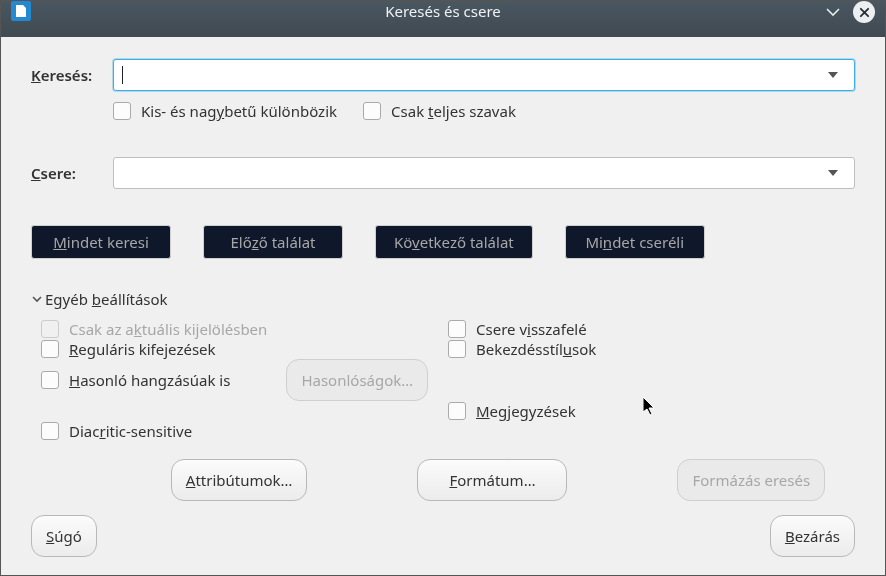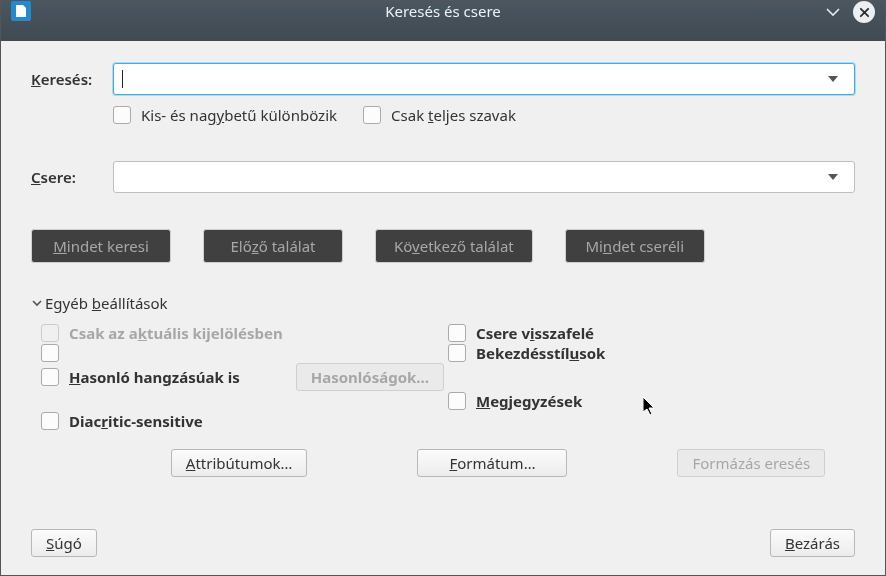--- a/index.html
+++ b/index.html
@@ -157,21 +157,21 @@
     display: flex;
     align-items: center;
     justify-content: center;
     font-size: 15px;
     color: #333;
     cursor: pointer;
     min-width: 140px;
   }
   .btn.disabled {
     color: #a7a7a7;
-    background: #404040;
+    background: #0f172a;
     border-color: #cfcfcf;
     cursor: default;
   }
   .section-head {
     display: flex;
     align-items: center;
     gap: 2px;
     margin-top: 30px;
     font-size: 15px;
     cursor: pointer;
@@ -179,29 +179,28 @@
   .section-head .tri {
     width: 12px;
     height: 12px;
     color: #555;
   }
   .opts {
     display: grid;
     grid-template-columns: 1fr 1fr;
     margin-top: 10px;
     padding-left: 10px;
-    font-weight: bold;
   }
   .opts .check { margin-left: 0; }
   .opts .with-btn { display:flex; align-items:center; gap:56px;}
   .small-btn {
-    height: 28px;
+    height: 42px;
     padding: 0 14px;
     border: 1px solid #b8b8b8;
-    border-radius: 3px;
+    border-radius: 13px;
     background: linear-gradient(to bottom, #fbfbfb, #ececec);
     font-size: 15px;
     cursor: pointer;
     display:flex; align-items:center; justify-content:center;
   }
   .small-btn.disabled { color:#a7a7a7; background:#eaeaea; border-color:#cfcfcf; cursor:default; }
   .attr-row {
     display:flex;
     justify-content: center;
     gap: 110px;
@@ -310,20 +309,21 @@
         <span class="box"></span>
         <span><span>Csak az a</span><span class="u">k</span><span>tuális kijelölésben</span></span>
       </label>
       <label class="check">
         <span class="box"></span>
         <span><span>Csere v</span><span class="u">i</span><span>sszafelé</span></span>
       </label>
 
       <label class="check">
         <span class="box"></span>
+        <span><span class="u">R</span><span>eguláris kifejezések</span></span>
       </label>
       <label class="check">
         <span class="box"></span>
         <span><span>Bekezdésstíl</span><span class="u">u</span><span>sok</span></span>
       </label>
 
       <div class="with-btn">
         <label class="check">
           <span class="box"></span>
           <span><span class="u">H</span><span>asonló hangzásúak is</span></span>

